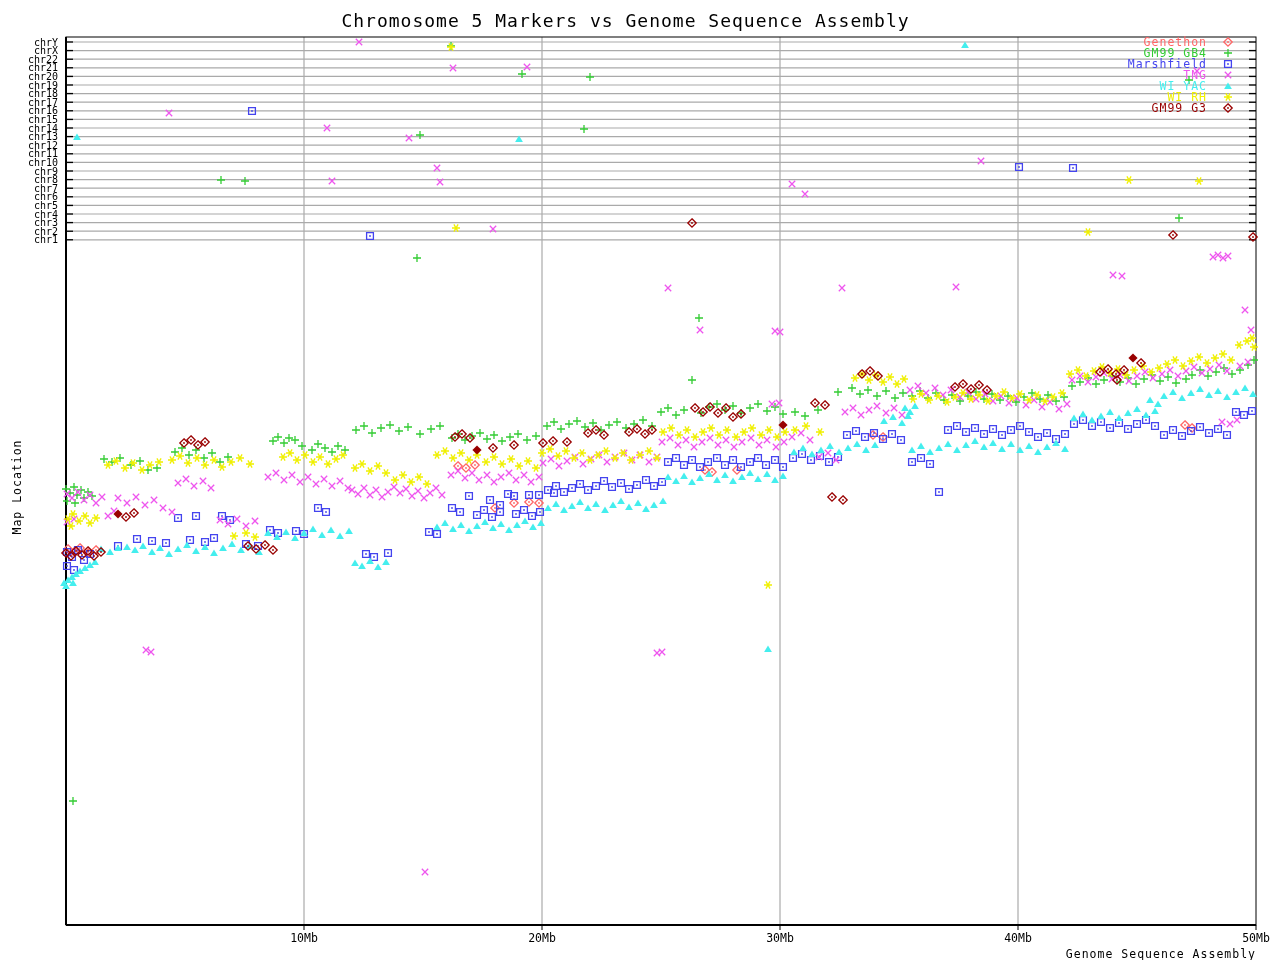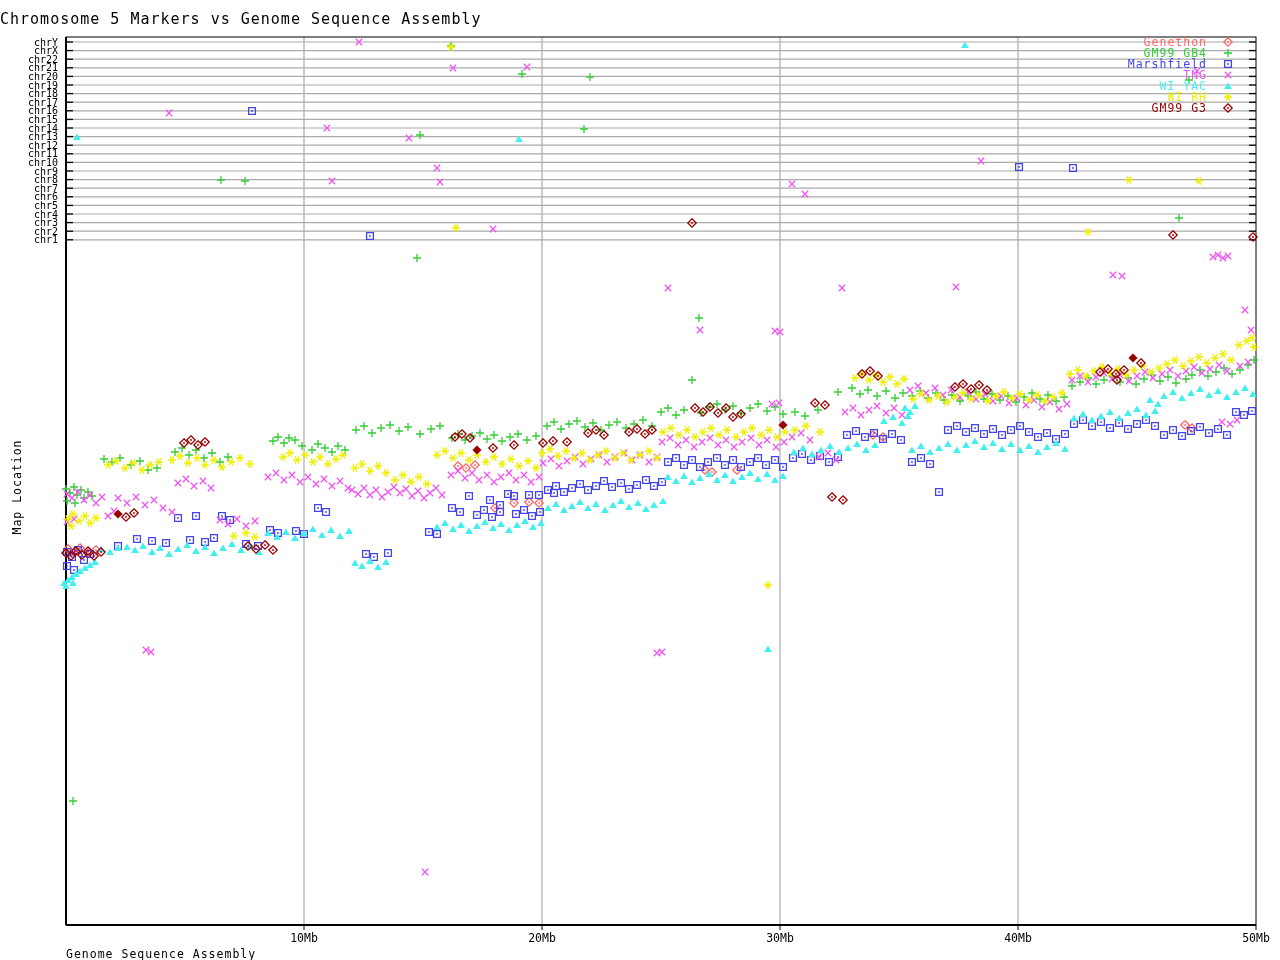--- a/index.html
+++ b/index.html
@@ -1,20 +1,20 @@
 <!DOCTYPE html>
 <html><head>
 <meta charset="utf-8">
 <style>
   html,body{margin:0;padding:0;background:#fff;}
   #stage{position:relative;width:1280px;height:960px;background:#fff;overflow:hidden;
          font-family:"DejaVu Sans Mono","Liberation Mono",monospace;}
-  .title{position:absolute;top:10px;left:0;width:1251px;
-         font-size:15px;letter-spacing:1px;color:#000;}
-  .xlabel{position:absolute;top:947px;left:66px;width:1190px;text-align:left;
+  .title{position:absolute;top:10px;left:0;width:1251px;text-align:center;
+         font-size:18px;letter-spacing:1px;color:#000;}
+  .xlabel{position:absolute;top:947px;left:66px;width:1190px;text-align:right;
           font-size:11.5px;letter-spacing:1px;color:#000;}
   .ylabel{position:absolute;top:480px;left:-38px;width:110px;text-align:center;
           transform:rotate(-90deg);font-size:11.5px;letter-spacing:1px;color:#000;}
   svg text{font-family:"DejaVu Sans Mono","Liberation Mono",monospace;}
 </style>
 </head>
 <body>
 
 <div id="stage">
   <div class="title">Chromosome 5 Markers vs Genome Sequence Assembly</div>

